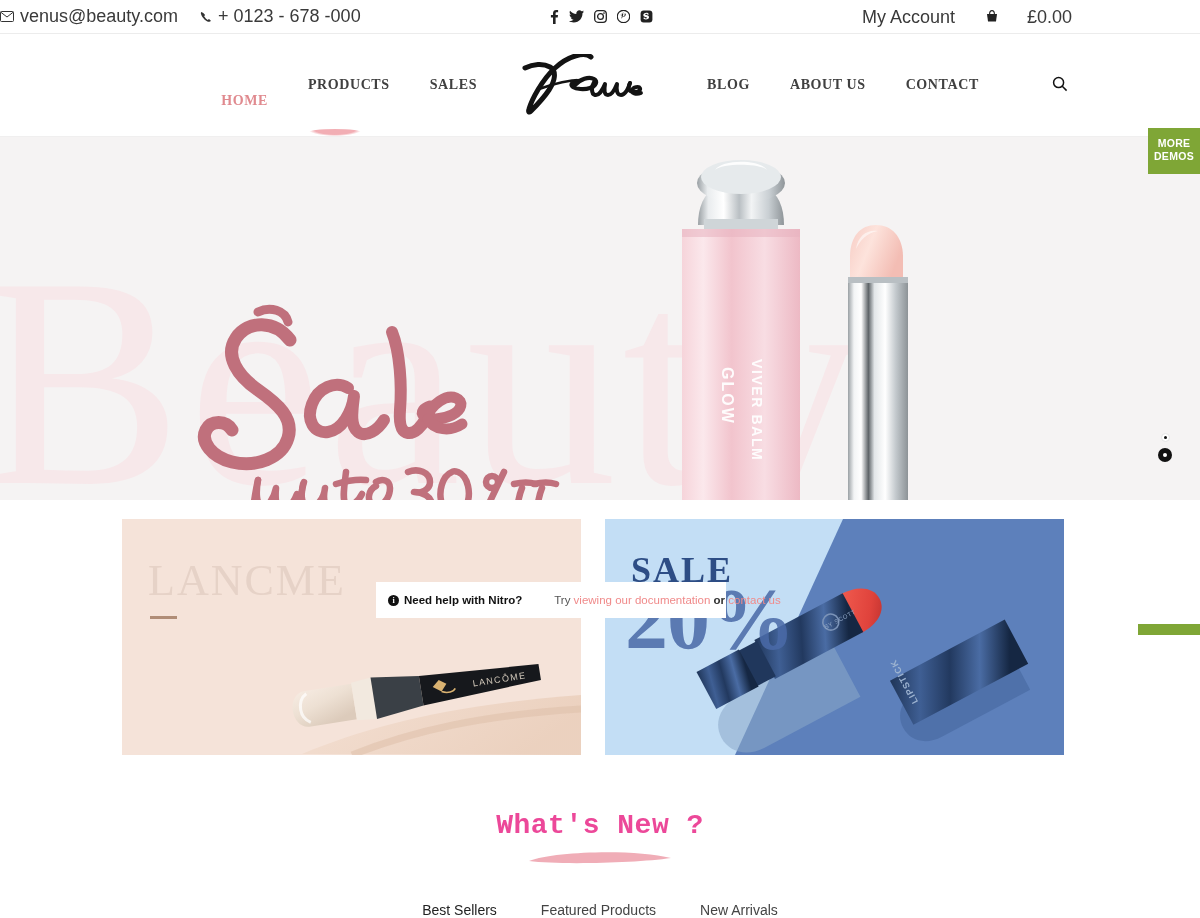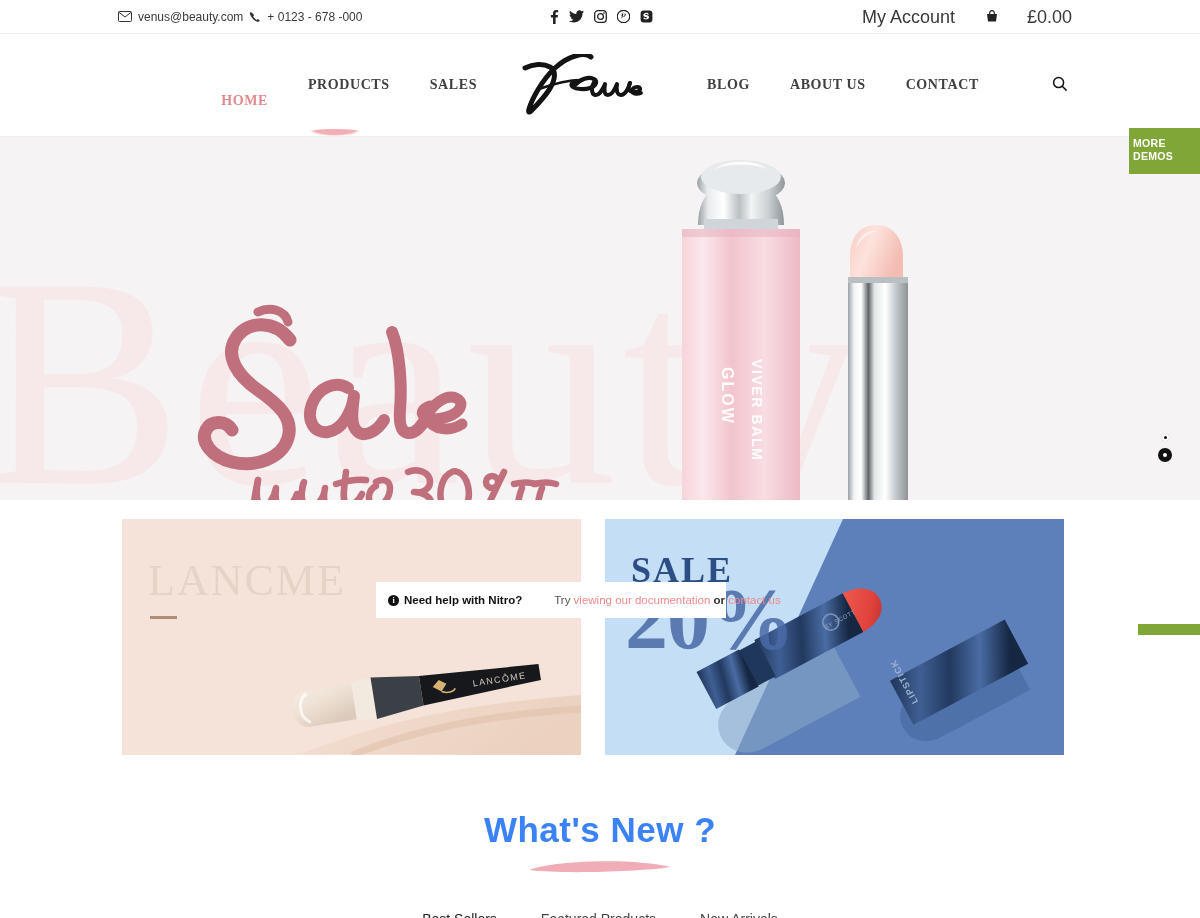--- a/index.html
+++ b/index.html
@@ -14,23 +14,22 @@
   
   .topbar {
     height: 34px;
     border-bottom: 1px solid #ececec;
     display: flex;
     align-items: center;
     position: relative;
     background: #fff;
   }
   .topbar-left {
-    display: flex; align-items: center; gap: 6px;
-    margin-left: 118px;
-    font-size: 12px; color: #3a3a3a;
+    display: flex; align-items: center; gap: 22px;
+    font-size: 18px; color: #3a3a3a;
   }
   .tb-item { display: flex; align-items: center; gap: 6px; white-space: nowrap; }
   .tb-item svg { display: block; }
   .topbar-social {
     position: absolute; left: 548px; top: 50%; transform: translateY(-50%);
     display: flex; align-items: center; gap: 10px;
   }
   .topbar-social span { display: flex; align-items: center; justify-content: center; }
   .topbar-right {
     position: absolute; right: 128px; top: 50%; transform: translateY(-50%);
@@ -102,24 +101,24 @@
   .dot-sm::after { content:''; width:3px; height:3px; border-radius:50%; background:#111; }
   .dot-lg {
     width: 14px; height: 14px; border-radius: 50%; background: #111;
     display:flex; align-items:center; justify-content:center; cursor:pointer;
   }
   .dot-lg::after { content:''; width:4px; height:4px; border-radius:50%; background:#fff; }
 
   
   .more-demos {
     position: absolute; right: 0; top: 128px;
-    width: 71px; padding: 9px 4px 11px;
+    width: 52px; padding: 9px 4px 11px;
     background: #7fa636; color: #fff;
     font-size: 10.5px; font-weight: 700; line-height: 1.25;
-    letter-spacing: 0.3px; cursor: pointer;
+    text-align: center; letter-spacing: 0.3px; cursor: pointer;
     z-index: 40;
   }
   .green-edge {
     position: absolute; right: 0; top: 624px; width: 62px; height: 11px;
     background: #7fa636; z-index: 40;
   }
 
   
   .banners {
     display: flex; gap: 24px; padding: 19px 122px 0 122px;
@@ -167,22 +166,22 @@
   .nitro-right .bold-or { color: #333; font-weight: 700; }
   .info-circle {
     width: 11px; height: 11px; border-radius: 50%; background: #111; color: #fff;
     font-size: 8px; font-weight: 700; display: flex; align-items: center;
     justify-content: center; font-family: "Liberation Serif", serif;
   }
 
   
   .whatsnew { text-align: center; padding-top: 55px; }
   .whatsnew-title {
-    font-family: Liberation Sans, sans-serif;
-    font-size: 35px; color: #3b82f6; letter-spacing: 0.5px;
+    font-family: Liberation Mono, monospace;
+    font-size: 28px; color: #ec4899; letter-spacing: 0.5px;
   }
   .whatsnew-stroke { margin: 6px auto 0; width: 150px; height: 20px; }
   .whatsnew-stroke svg { display: block; }
 
   .tabs {
     margin-top: 25px; display: flex; justify-content: center; gap: 0;
     border-bottom: 1px solid #ebebeb; width: 956px; margin-left: auto; margin-right: auto;
     padding-bottom: 0;
   }
   .tab {

